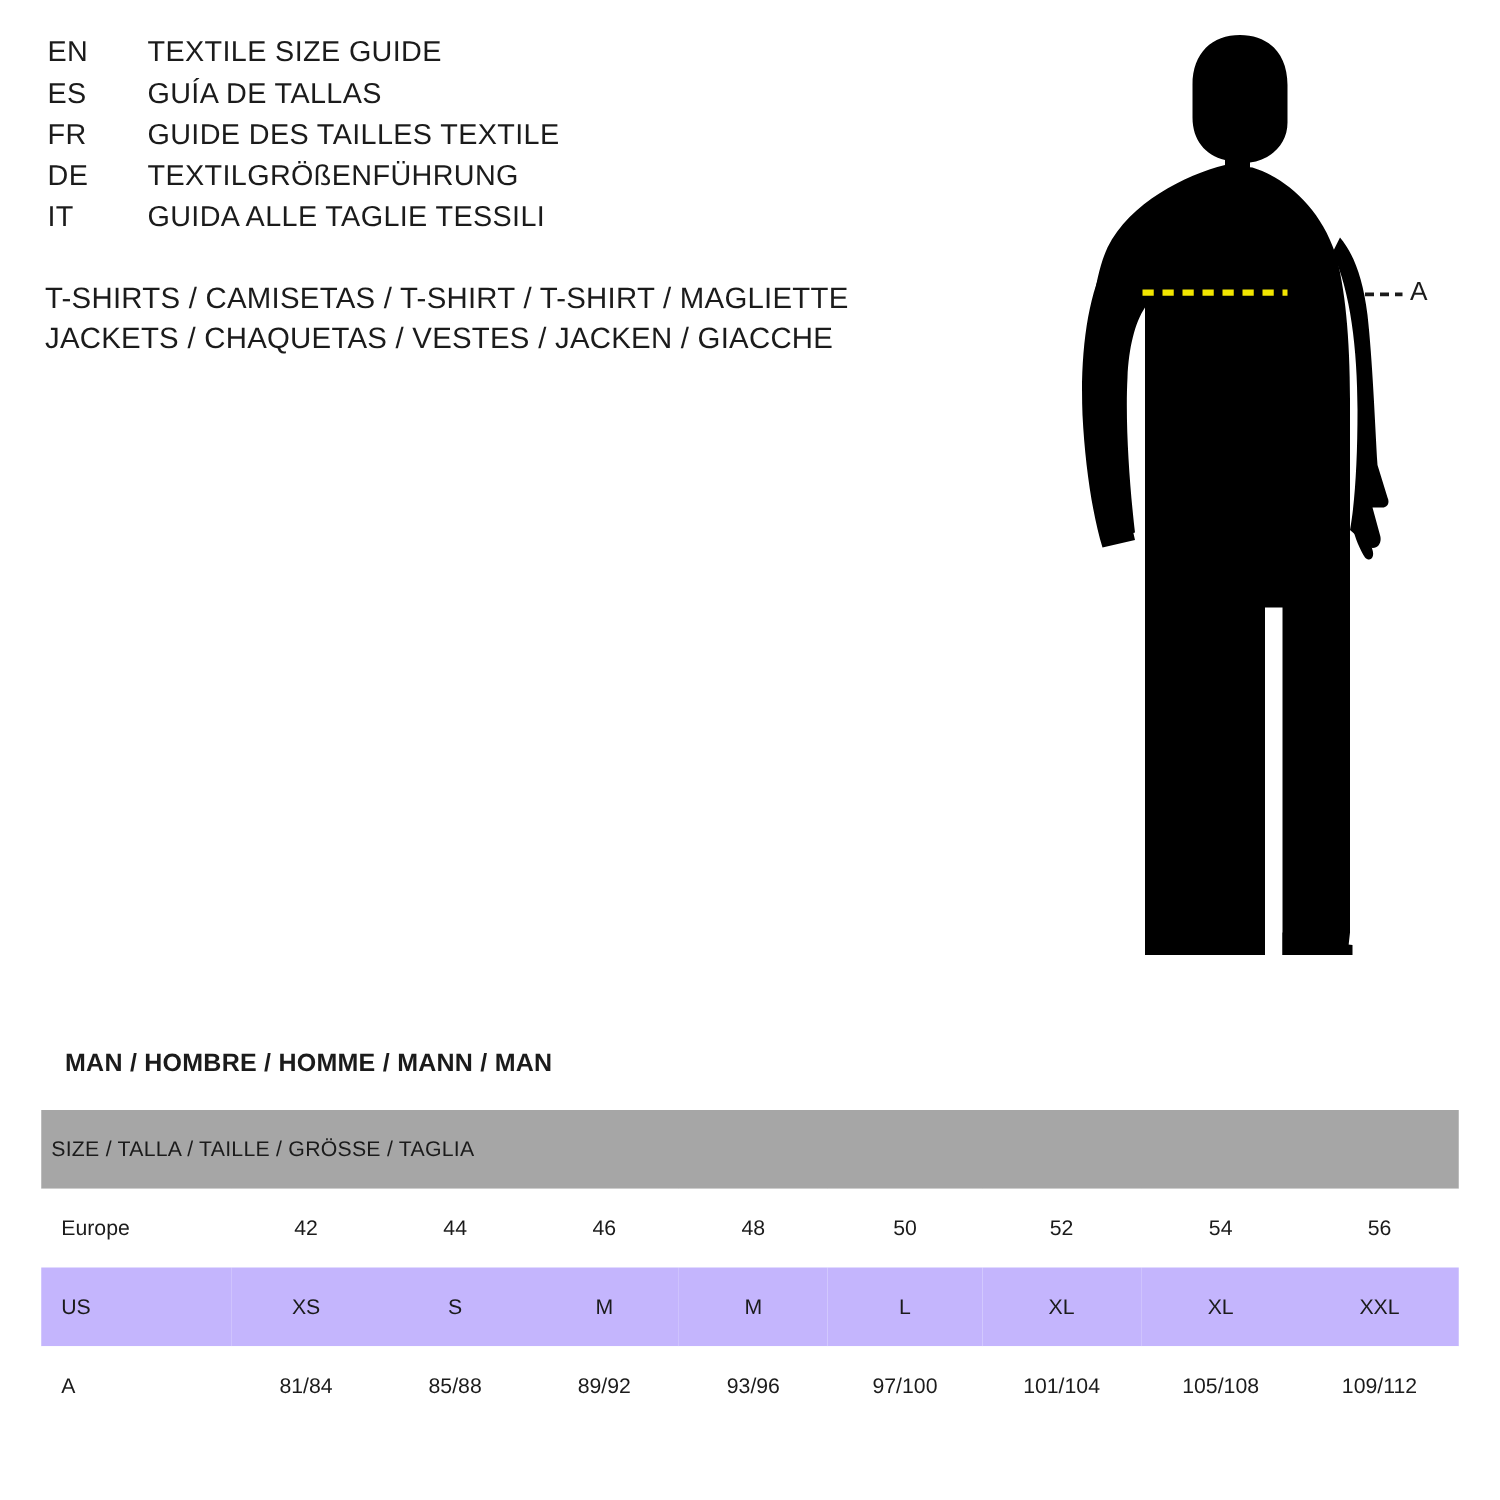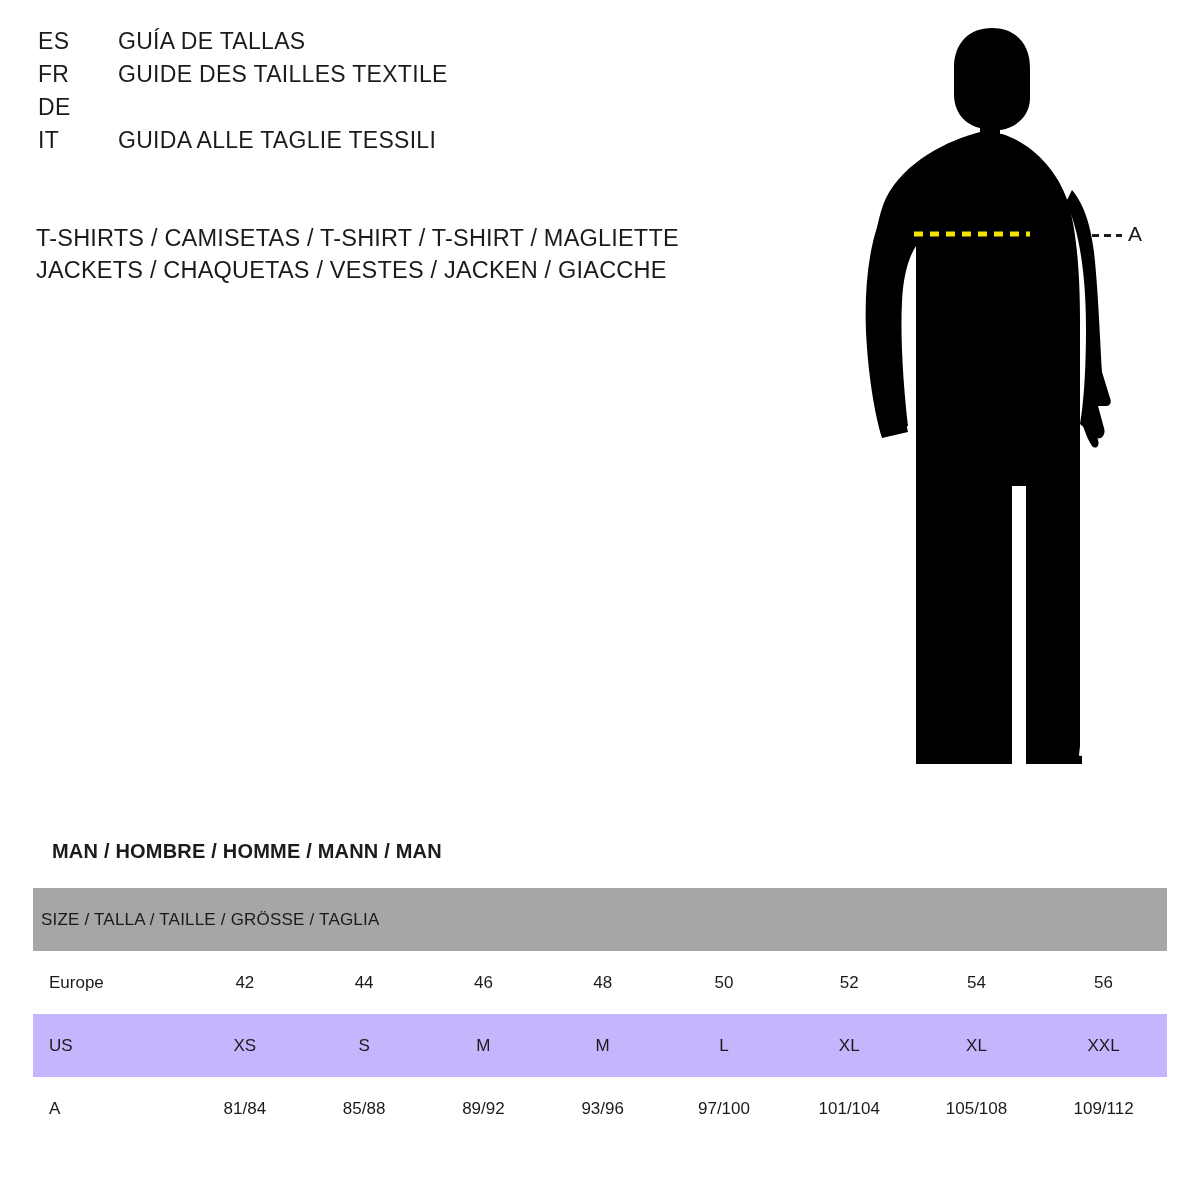--- a/index.html
+++ b/index.html
@@ -140,29 +140,34 @@
     letter-spacing: 0.2px;
   }
 </style>
 </head>
 <body>
 
 <div class="page">
 
   <div class="legend">
     <div class="legend-row">
+      <div class="legend-code">EN</div>
+      <div class="legend-text">TEXTILE SIZE GUIDE</div>
+    </div>
+    <div class="legend-row">
       <div class="legend-code">ES</div>
       <div class="legend-text">GUÍA DE TALLAS</div>
     </div>
     <div class="legend-row">
       <div class="legend-code">FR</div>
       <div class="legend-text">GUIDE DES TAILLES TEXTILE</div>
     </div>
     <div class="legend-row">
       <div class="legend-code">DE</div>
+      <div class="legend-text">TEXTILGRÖßENFÜHRUNG</div>
     </div>
     <div class="legend-row">
       <div class="legend-code">IT</div>
       <div class="legend-text">GUIDA ALLE TAGLIE TESSILI</div>
     </div>
   </div>
 
   <div class="categories">
     <div class="category-line">T-SHIRTS / CAMISETAS / T-SHIRT / T-SHIRT / MAGLIETTE</div>
     <div class="category-line">JACKETS / CHAQUETAS / VESTES / JACKEN / GIACCHE</div>

